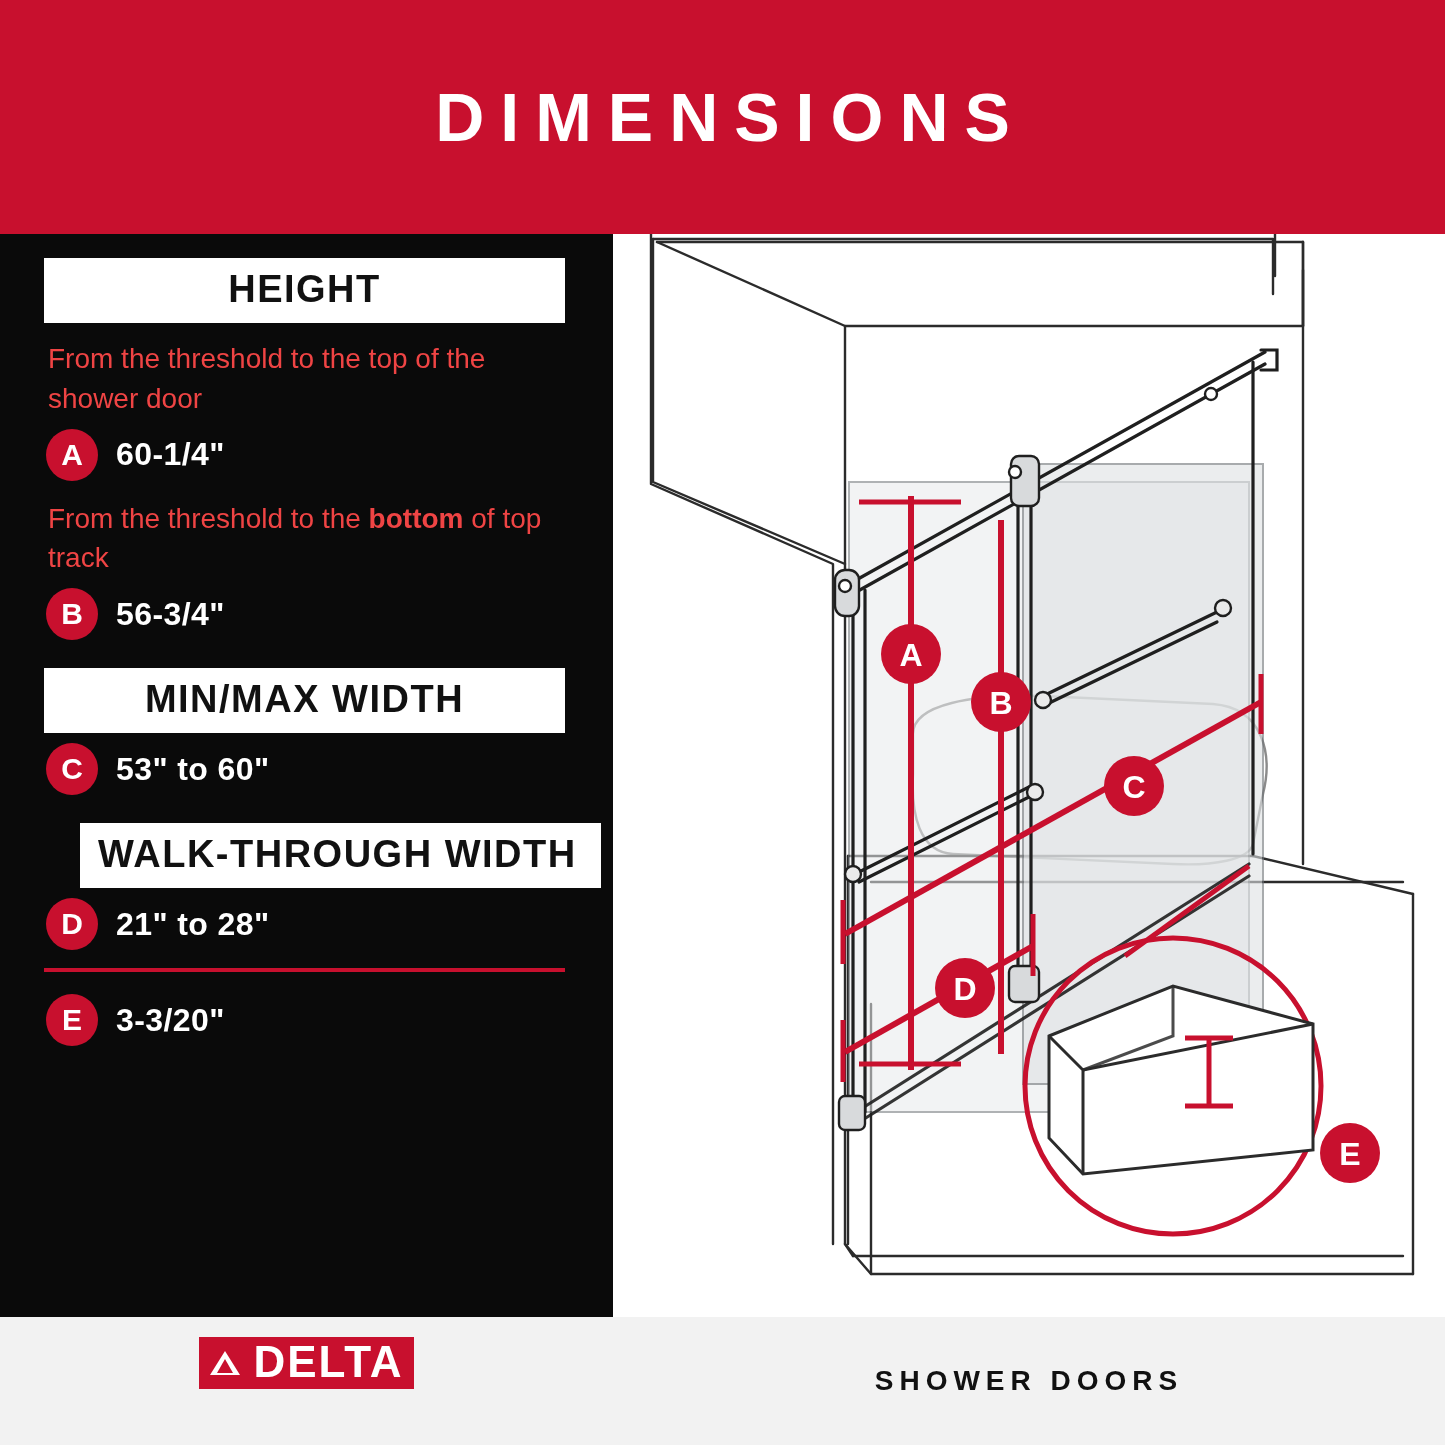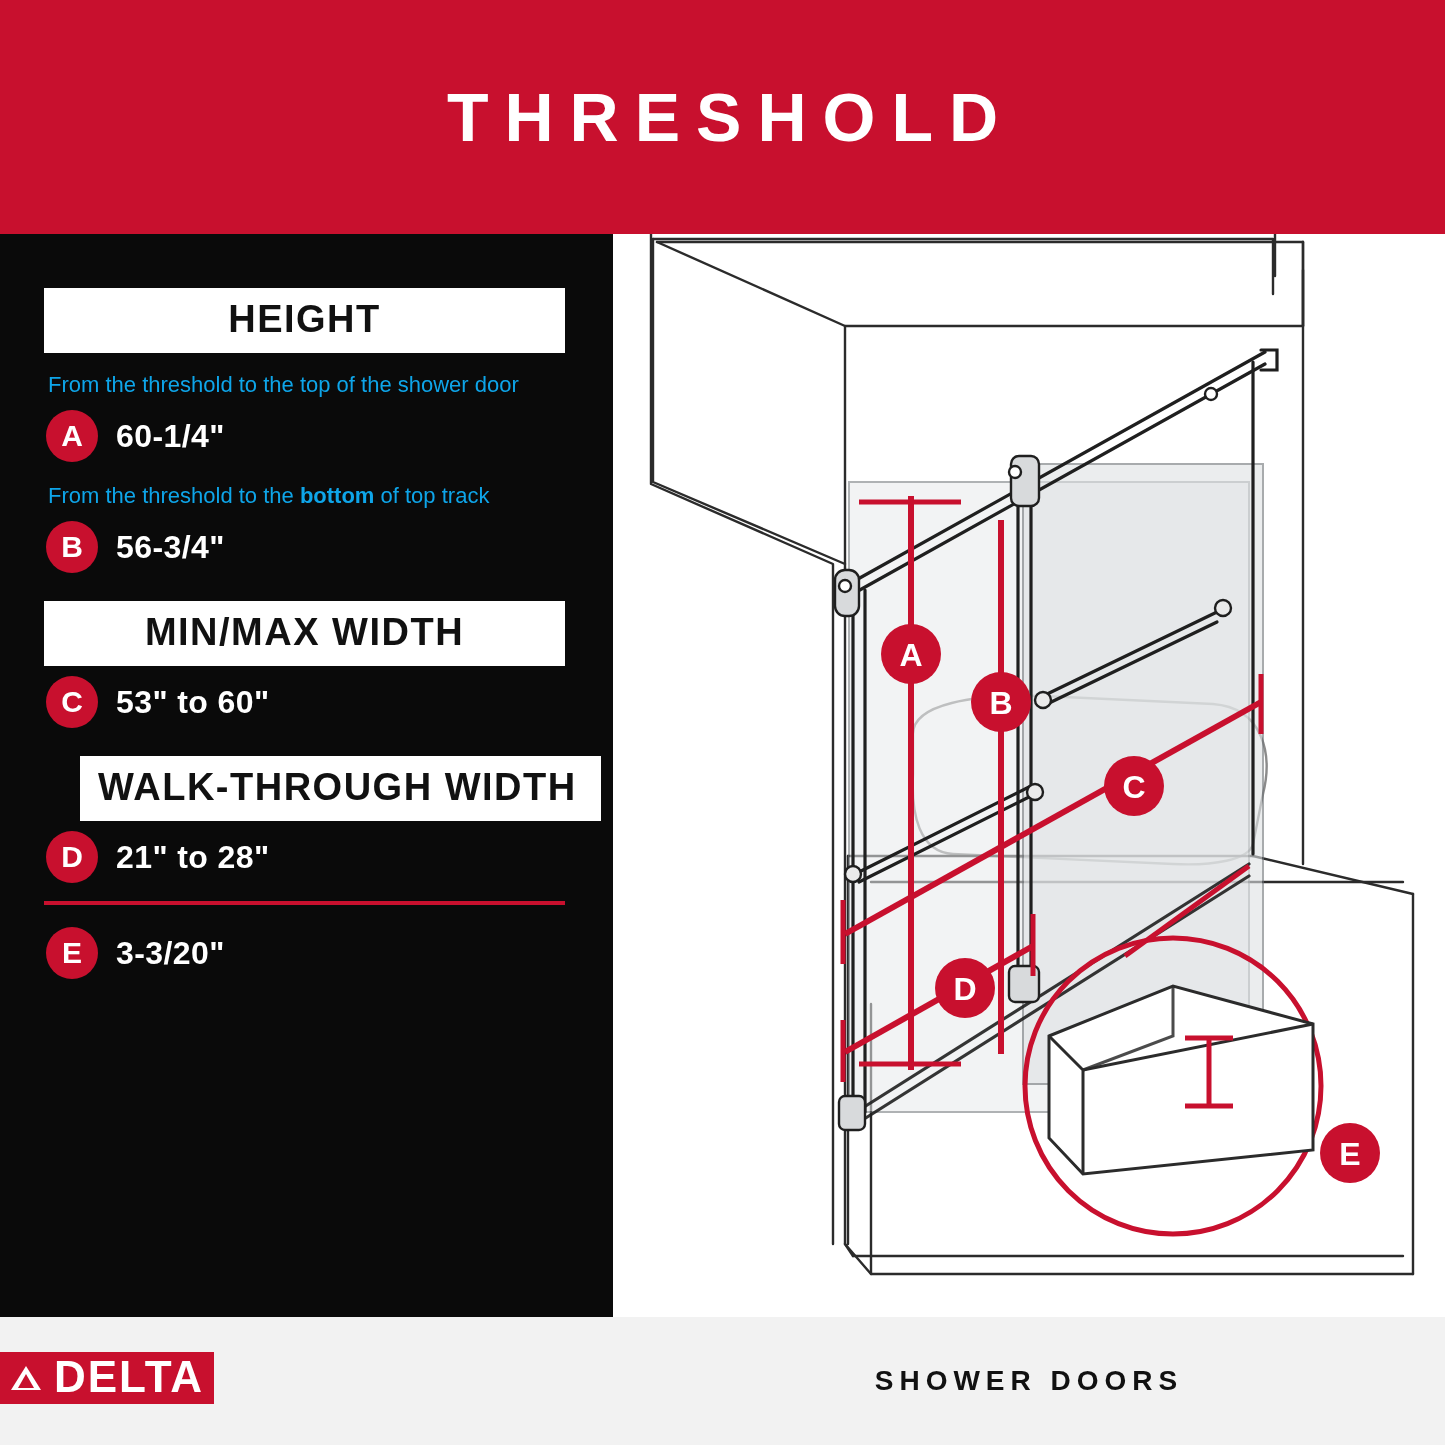--- a/index.html
+++ b/index.html
@@ -22,40 +22,40 @@
     font-weight:bold;
     letter-spacing:16px;
     text-indent:16px;
     font-family:"Liberation Sans", sans-serif;
   }
   
   .left-panel{
     position:absolute;left:0;top:234px;width:613px;height:1083px;
     background:#0a0a0a;
     box-sizing:border-box;
-    padding:54px 48px 0 44px;
+    padding:24px 48px 0 44px;
   }
   .section-bar{
     background:#ffffff;
     color:#111111;
     font-size:38px;
     font-weight:bold;
     letter-spacing:1.5px;
     padding:10px 12px 12px 12px;
     text-align:center;
     box-sizing:border-box;
     width:521px;
   }
   .section-bar.left-align{ text-align:left; padding-left:18px;margin-left:36px; }
   .section-bar.red{
     background:#c8102e;color:#ffffff;text-align:left;padding-left:18px;
   }
   .desc{
-    color:#0ea5e9;
-    font-size:22px;
+    color:#ef4444;
+    font-size:28px;
     line-height:1.42;
     margin:16px 0 10px 4px;
     max-width:512px;
     font-weight:normal;
   }
   .desc b{font-weight:bold;text-align:center;}
   .value-row{
     display:flex;align-items:center;gap:18px;margin:10px 0 18px 2px;
   }
   .badge{
@@ -79,21 +79,21 @@
   }
   .illus svg{display:block;}
 
   
   .footer{
     position:absolute;left:0;top:1317px;width:1445px;height:128px;
     background:#f2f2f2;
   }
   .footer-left{
     position:absolute;left:0;top:0;width:613px;height:92px;
-    display:flex;align-items:center;justify-content:flex-start;margin-top:15px;
+    display:flex;align-items:center;justify-content:center;
   }
   .footer-right{
     position:absolute;left:613px;top:0;width:832px;height:128px;
     display:flex;align-items:center;justify-content:center;
   }
   .footer-label{
     color:#111111;font-size:28px;font-weight:bold;letter-spacing:6px;
   }
   .logo{
     display:flex;align-items:center;gap:0;
@@ -105,21 +105,21 @@
   .logo-word{
     background:#c8102e;color:#ffffff;font-size:44px;font-weight:bold;
     letter-spacing:2px;padding:4px 10px 6px 2px;line-height:1;
     display:flex;align-items:center;height:52px;box-sizing:border-box;
   }
 </style>
 </head>
 <body>
 
 <div class="header">
-  <div class="header-title">THRESHOLD</div>
+  <div class="header-title">DIMENSIONS</div>
 </div>
 
 <div class="left-panel">
 
   <div class="section-bar">HEIGHT</div>
   <div class="desc">From the threshold to the top of the shower door</div>
   <div class="value-row">
     <div class="badge">A</div>
     <div class="value">60-1/4"</div>
   </div>

